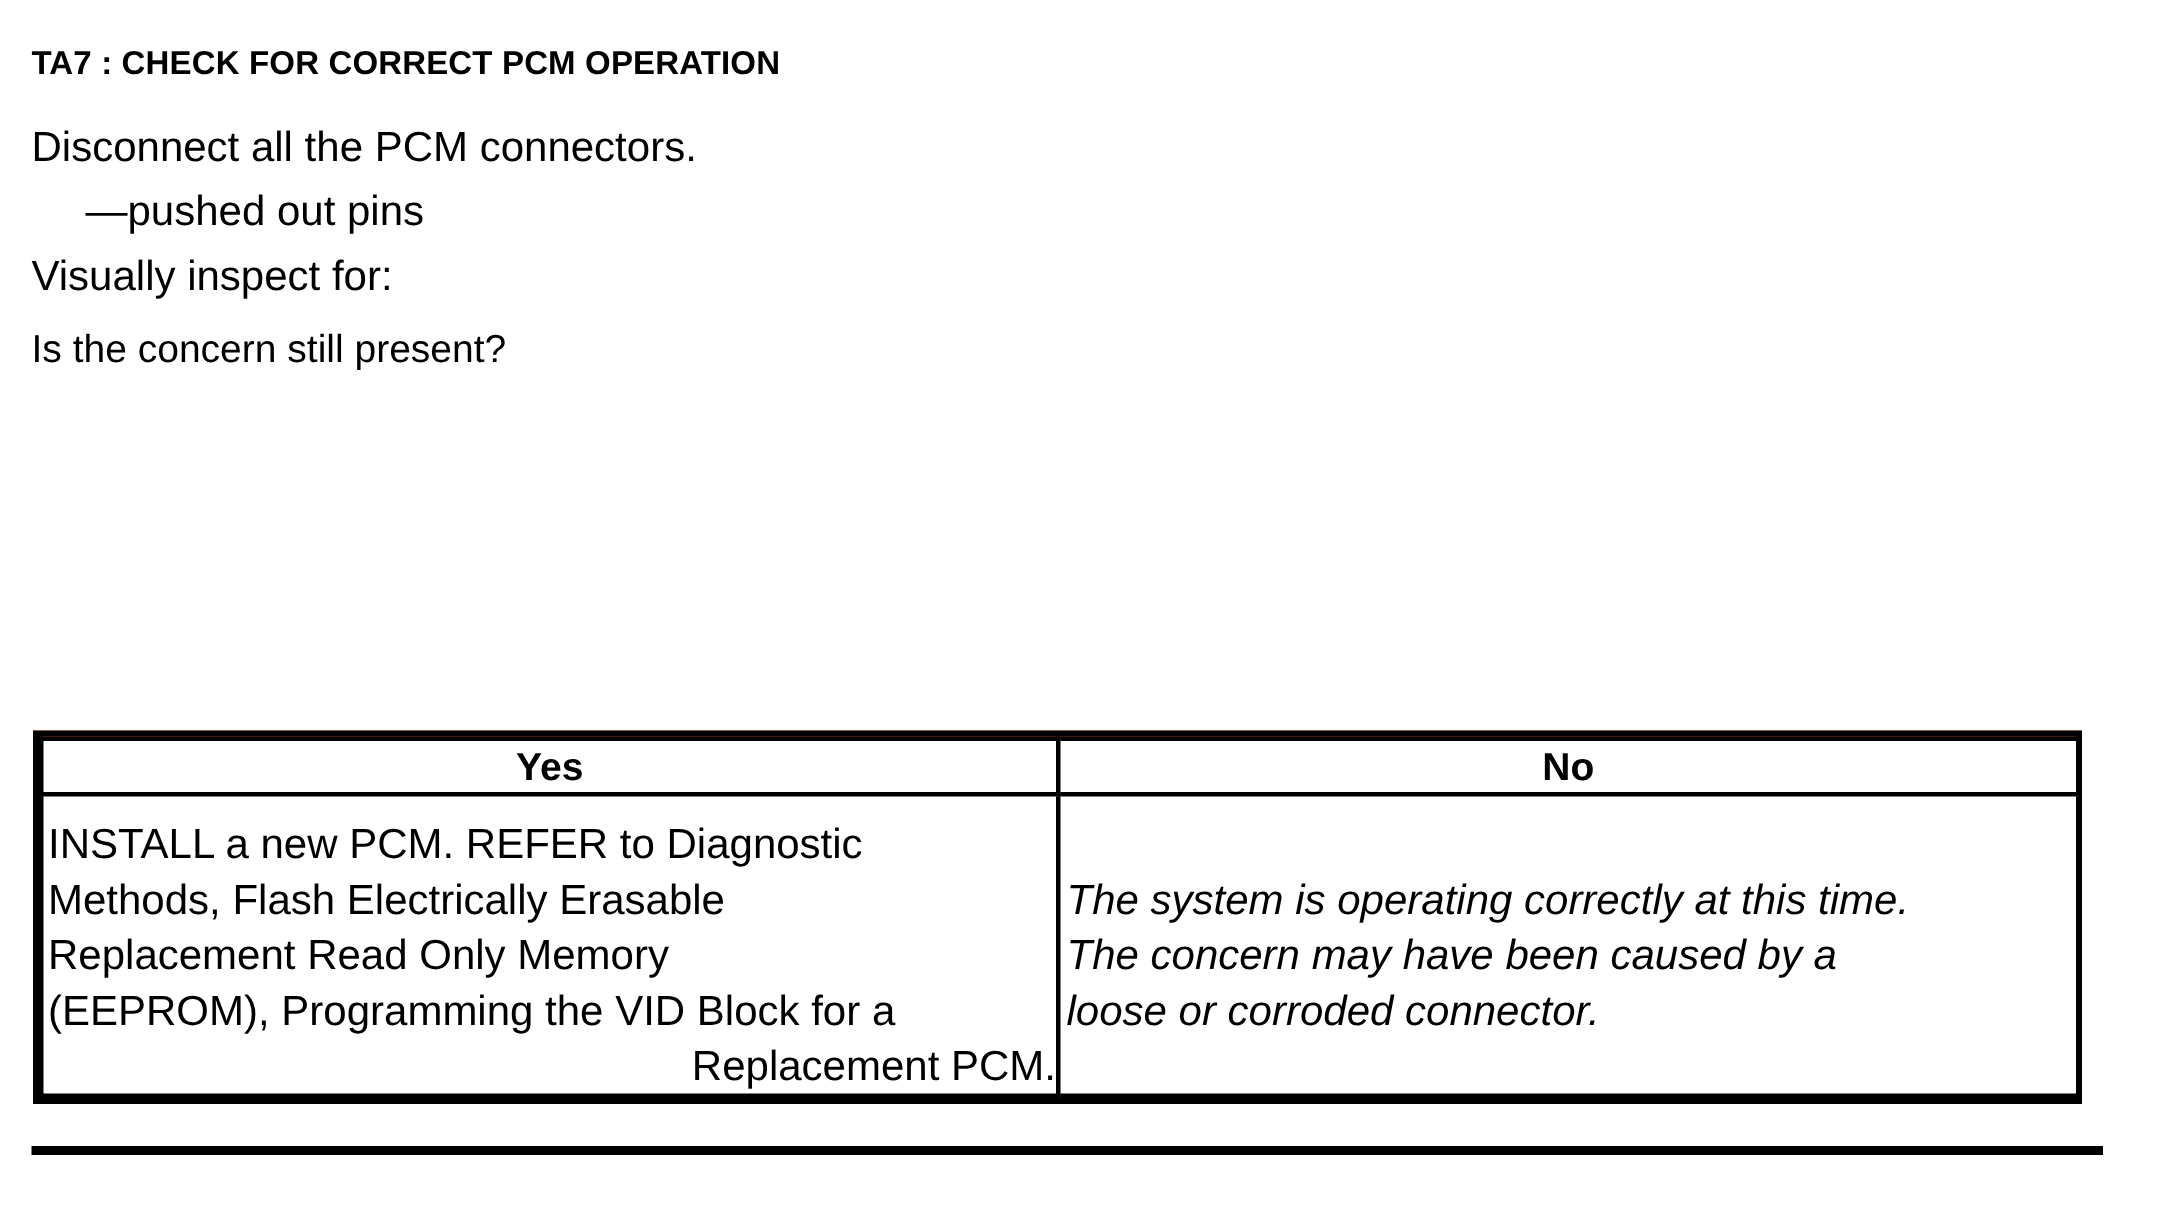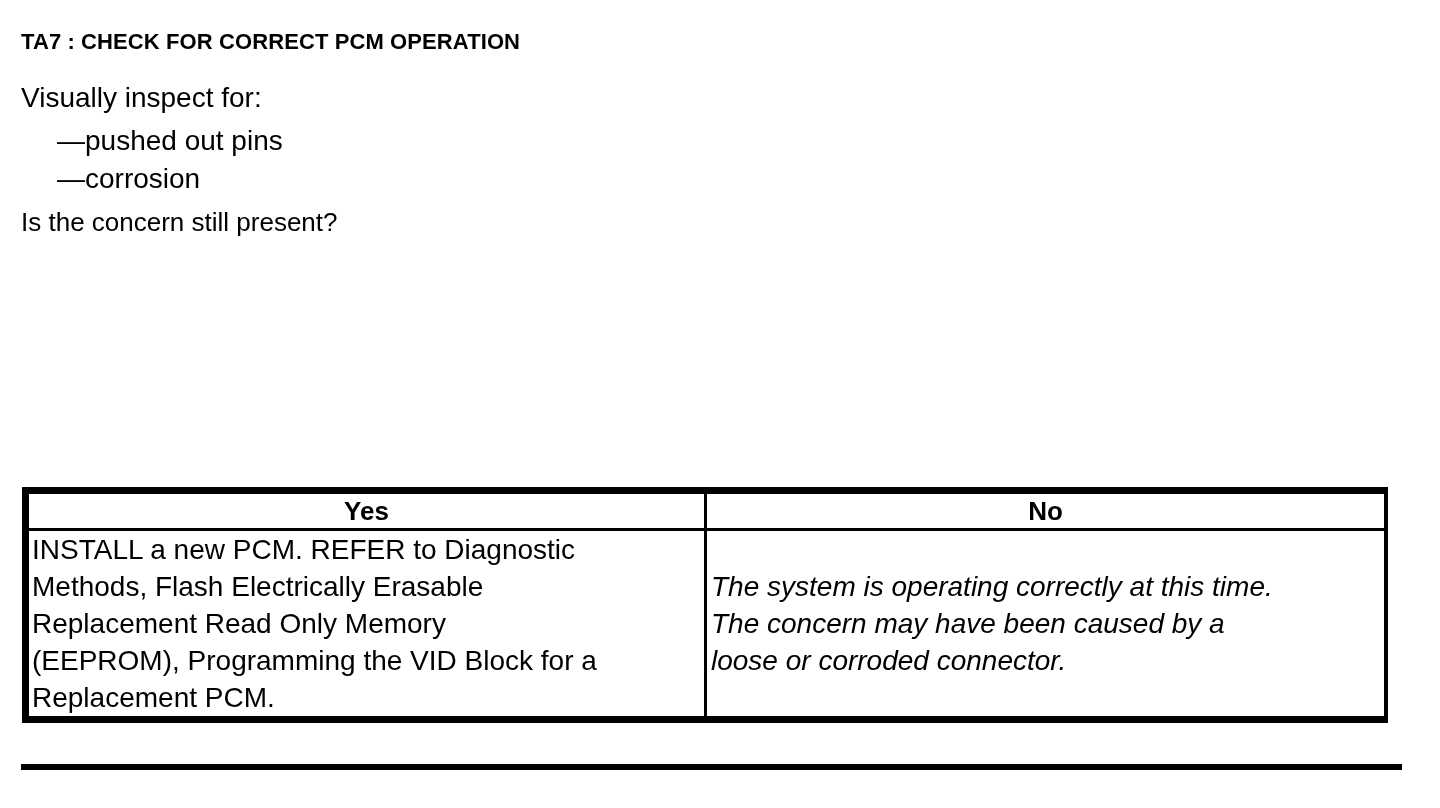--- a/index.html
+++ b/index.html
@@ -95,46 +95,47 @@
   .decision-table td {
     height: 182px;
     font-size: 28px;
     line-height: 37px;
     text-align: left;
   }
   .cell-inner {
     padding: 0 0 0 3px;
     overflow: visible;
     white-space: nowrap;
+    margin-top: 13px;
   }
   .cell-inner .ln { display: block; }
-  .cell-inner .ln.center { text-align: left; }
+  .cell-inner .ln.center { text-align: right; }
   .cell-no .cell-inner { padding-left: 4px; font-style: italic; }
 
   
   .bottom-rule {
     position: absolute;
     left: 21px;
     top: 764px;
     width: 1381px;
     height: 6px;
     background: #000;
   }
 </style>
 </head>
 <body>
 
 <div class="page">
 
   <div class="step-heading">TA7 : CHECK FOR CORRECT PCM OPERATION</div>
 
   <div class="instructions">
+    <div class="instr-line">Disconnect all the PCM connectors.</div>
+    <div class="instr-line bullet">—pushed out pins</div>
     <div class="instr-line">Visually inspect for:</div>
-    <div class="instr-line bullet">—pushed out pins</div>
-    <div class="instr-line bullet">—corrosion</div>
     <div class="instr-line bold">Is the concern still present?</div>
   </div>
 
   <div class="decision-table">
     <table>
       <colgroup>
         <col class="col-yes">
         <col class="col-no">
       </colgroup>
       <thead>

